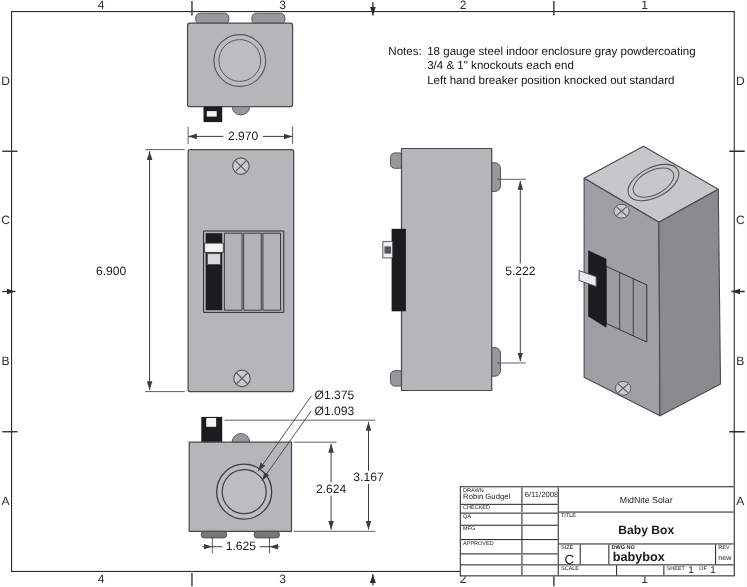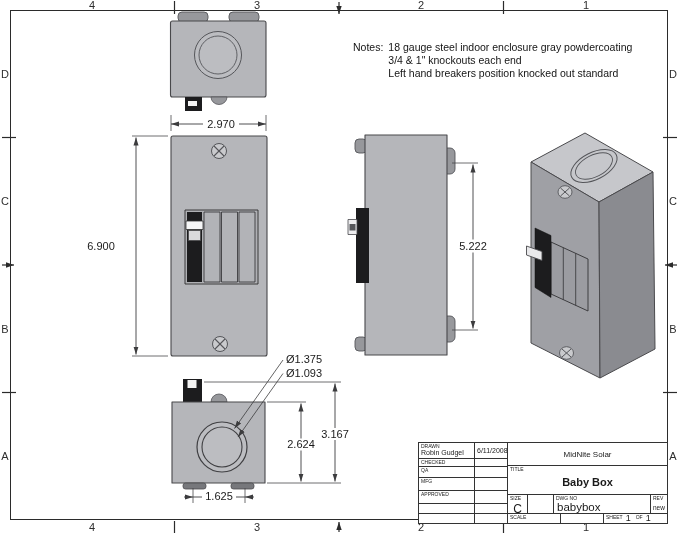--- a/index.html
+++ b/index.html
@@ -46,21 +46,21 @@
   .tbr .c2 { flex:1; overflow:hidden; }
   .tb-name { font-size:7px; line-height:8px; padding-left:2px; white-space:nowrap; }
   .tb-date { font-size:7px; line-height:8px; padding:4px 0 0 2px; white-space:nowrap; }
   .tb-right { flex:1; display:flex; flex-direction:column; }
   .tb-company { height:23px; border-bottom:1px solid #333; display:flex; align-items:center; justify-content:center; font-size:8px; }
   .tb-title { height:29px; border-bottom:1px solid #333; position:relative; }
   .tb-title .big { position:absolute; left:0; right:0; top:10px; text-align:center; font-size:11px;font-weight:bold; }
   .tb-row3 { height:19px; border-bottom:1px solid #333; display:flex; }
   .tb-row3 .cell { border-right:1px solid #333; position:relative; overflow:visible; }
   .tb-row3 .cell:last-child { border-right:none; }
-  .cell-size { width:20px; } .cell-b1 { width:26px; } .cell-dwg { width:97px; } .cell-rev { flex:1; }
+  .cell-size { width:20px; } .cell-b1 { width:26px; } .cell-dwg { width:97px;font-weight:bold; } .cell-rev { flex:1; }
   .size-val { text-align:center; font-size:12px; margin-top:1px; }
   .dwg-val { font-size:11.5px; padding-left:3px; margin-top:0px; }
   .rev-val { font-size:6.5px; padding-left:2px; margin-top:3px; }
   .tb-row4 { flex:1; display:flex; }
   .tb-row4 .cell { border-right:1px solid #333; } .tb-row4 .cell:last-child { border-right:none; }
   .cell-scale { width:53px; } .cell-b2 { width:43px; }
   .cell-sheet { flex:1; display:flex; align-items:flex-start; gap:3px; padding-top:0; }
   .cell-sheet .num { font-size:9px; line-height:8px; }
   .cell-sheet .lbl { display:inline; padding:1px 0 0 2px; }
 </style>
@@ -246,21 +246,21 @@
       <rect x="202" y="491" width="34" height="11.5" fill="#ffffff"></rect>
       <text x="219" y="500" text-anchor="middle" class="dim">1.625</text>
     </g>
   </svg>
 
   <div class="notes">
     <div>Notes:</div>
     <div class="nlines">
       <span>18 gauge steel indoor enclosure gray powdercoating</span>
       <span>3/4 &amp; 1" knockouts each end</span>
-      <span>Left hand breakers position knocked out standard</span>
+      <span>Left hand breaker position knocked out standard</span>
     </div>
   </div>
 
   <div class="tb">
     <div class="tb-left">
       <div class="tbr" style="height:16px">
         <div class="c1">
           <span class="lbl">DRAWN</span>
           <div class="tb-name">Robin Gudgel</div>
         </div>

